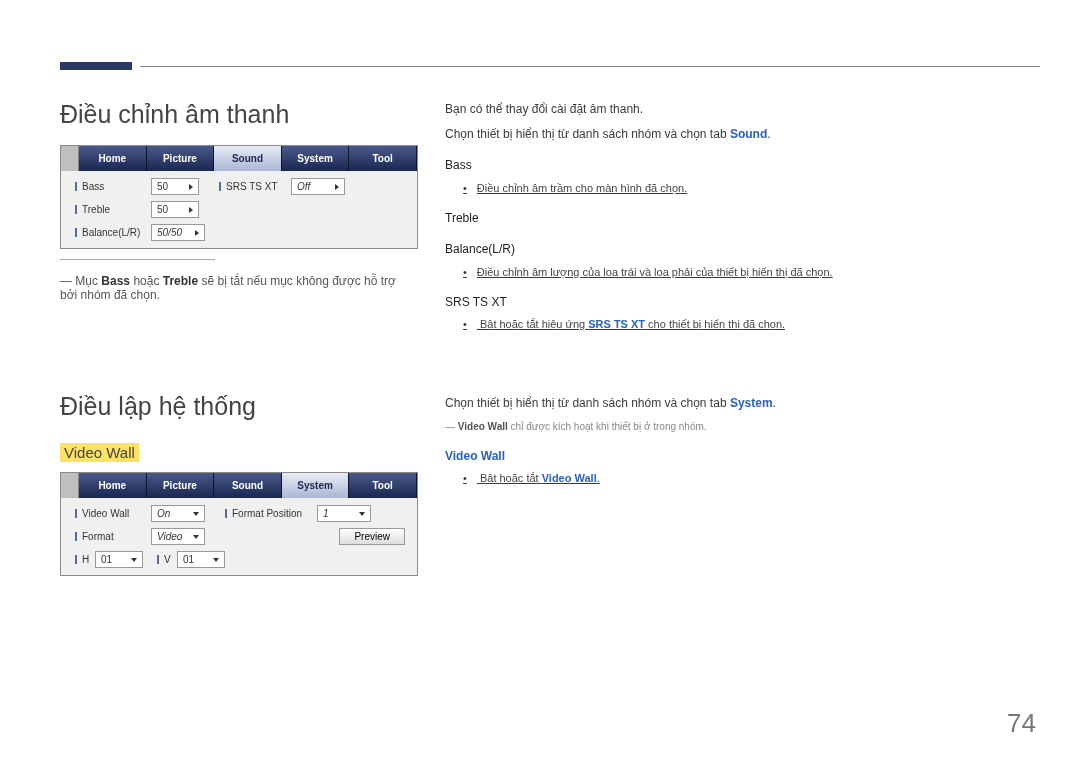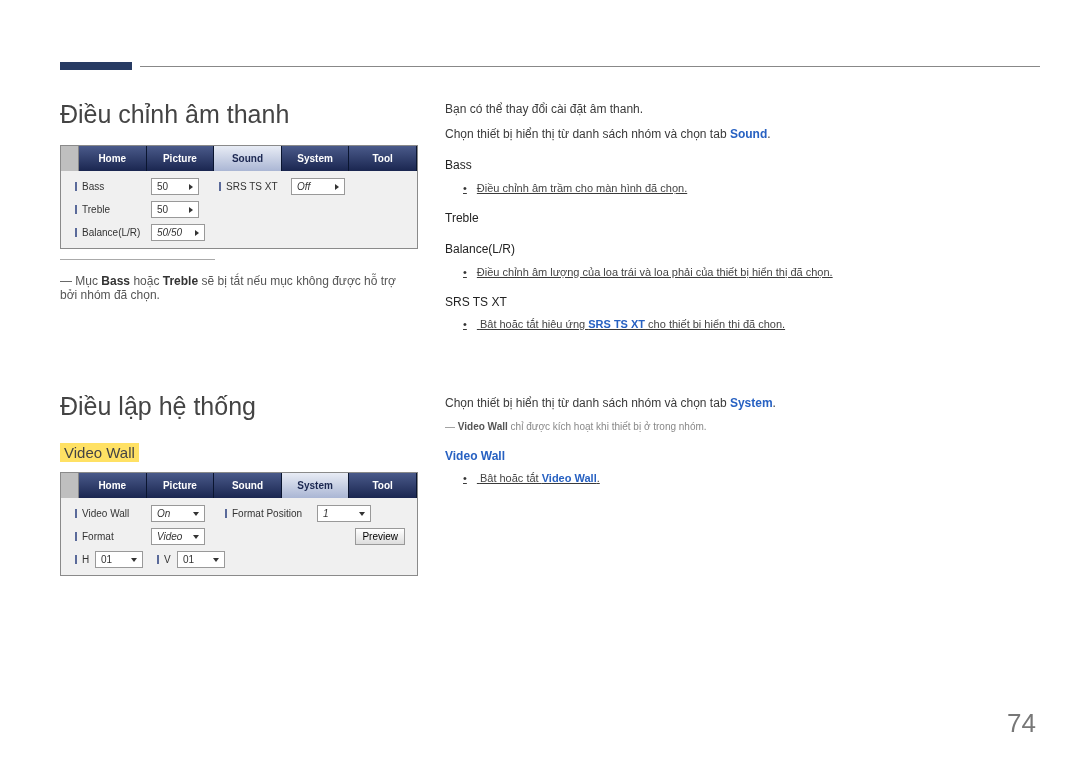--- a/index.html
+++ b/index.html
@@ -134,21 +134,21 @@
     border-right: 3px solid transparent;
     border-top: 4px solid #333;
     border-bottom: none;
   }
   .gap { width: 20px; }
   .btn {
     border: 1px solid #999;
     background: linear-gradient(#fff,#ddd);
     height: 17px;
     font-size: 10px;
-    padding: 0 6px;
+    padding: 0 14px;
     line-height: 15px;
   }
   .hr-thin { height:1px; background:#aaa; margin: 10px 0 6px; width:155px; }
 
   
   .para { margin-bottom: 6px; }
   .sub-h { font-size: 12px; color:#222; margin: 12px 0 4px; }
   .sub-h.blue { color:#2761c2; font-weight:bold; }
   ul.bul { list-style:none; margin-left: 18px; text-decoration: underline; }
   ul.bul li::before { content:"•"; color:#333; margin-right:10px; }

